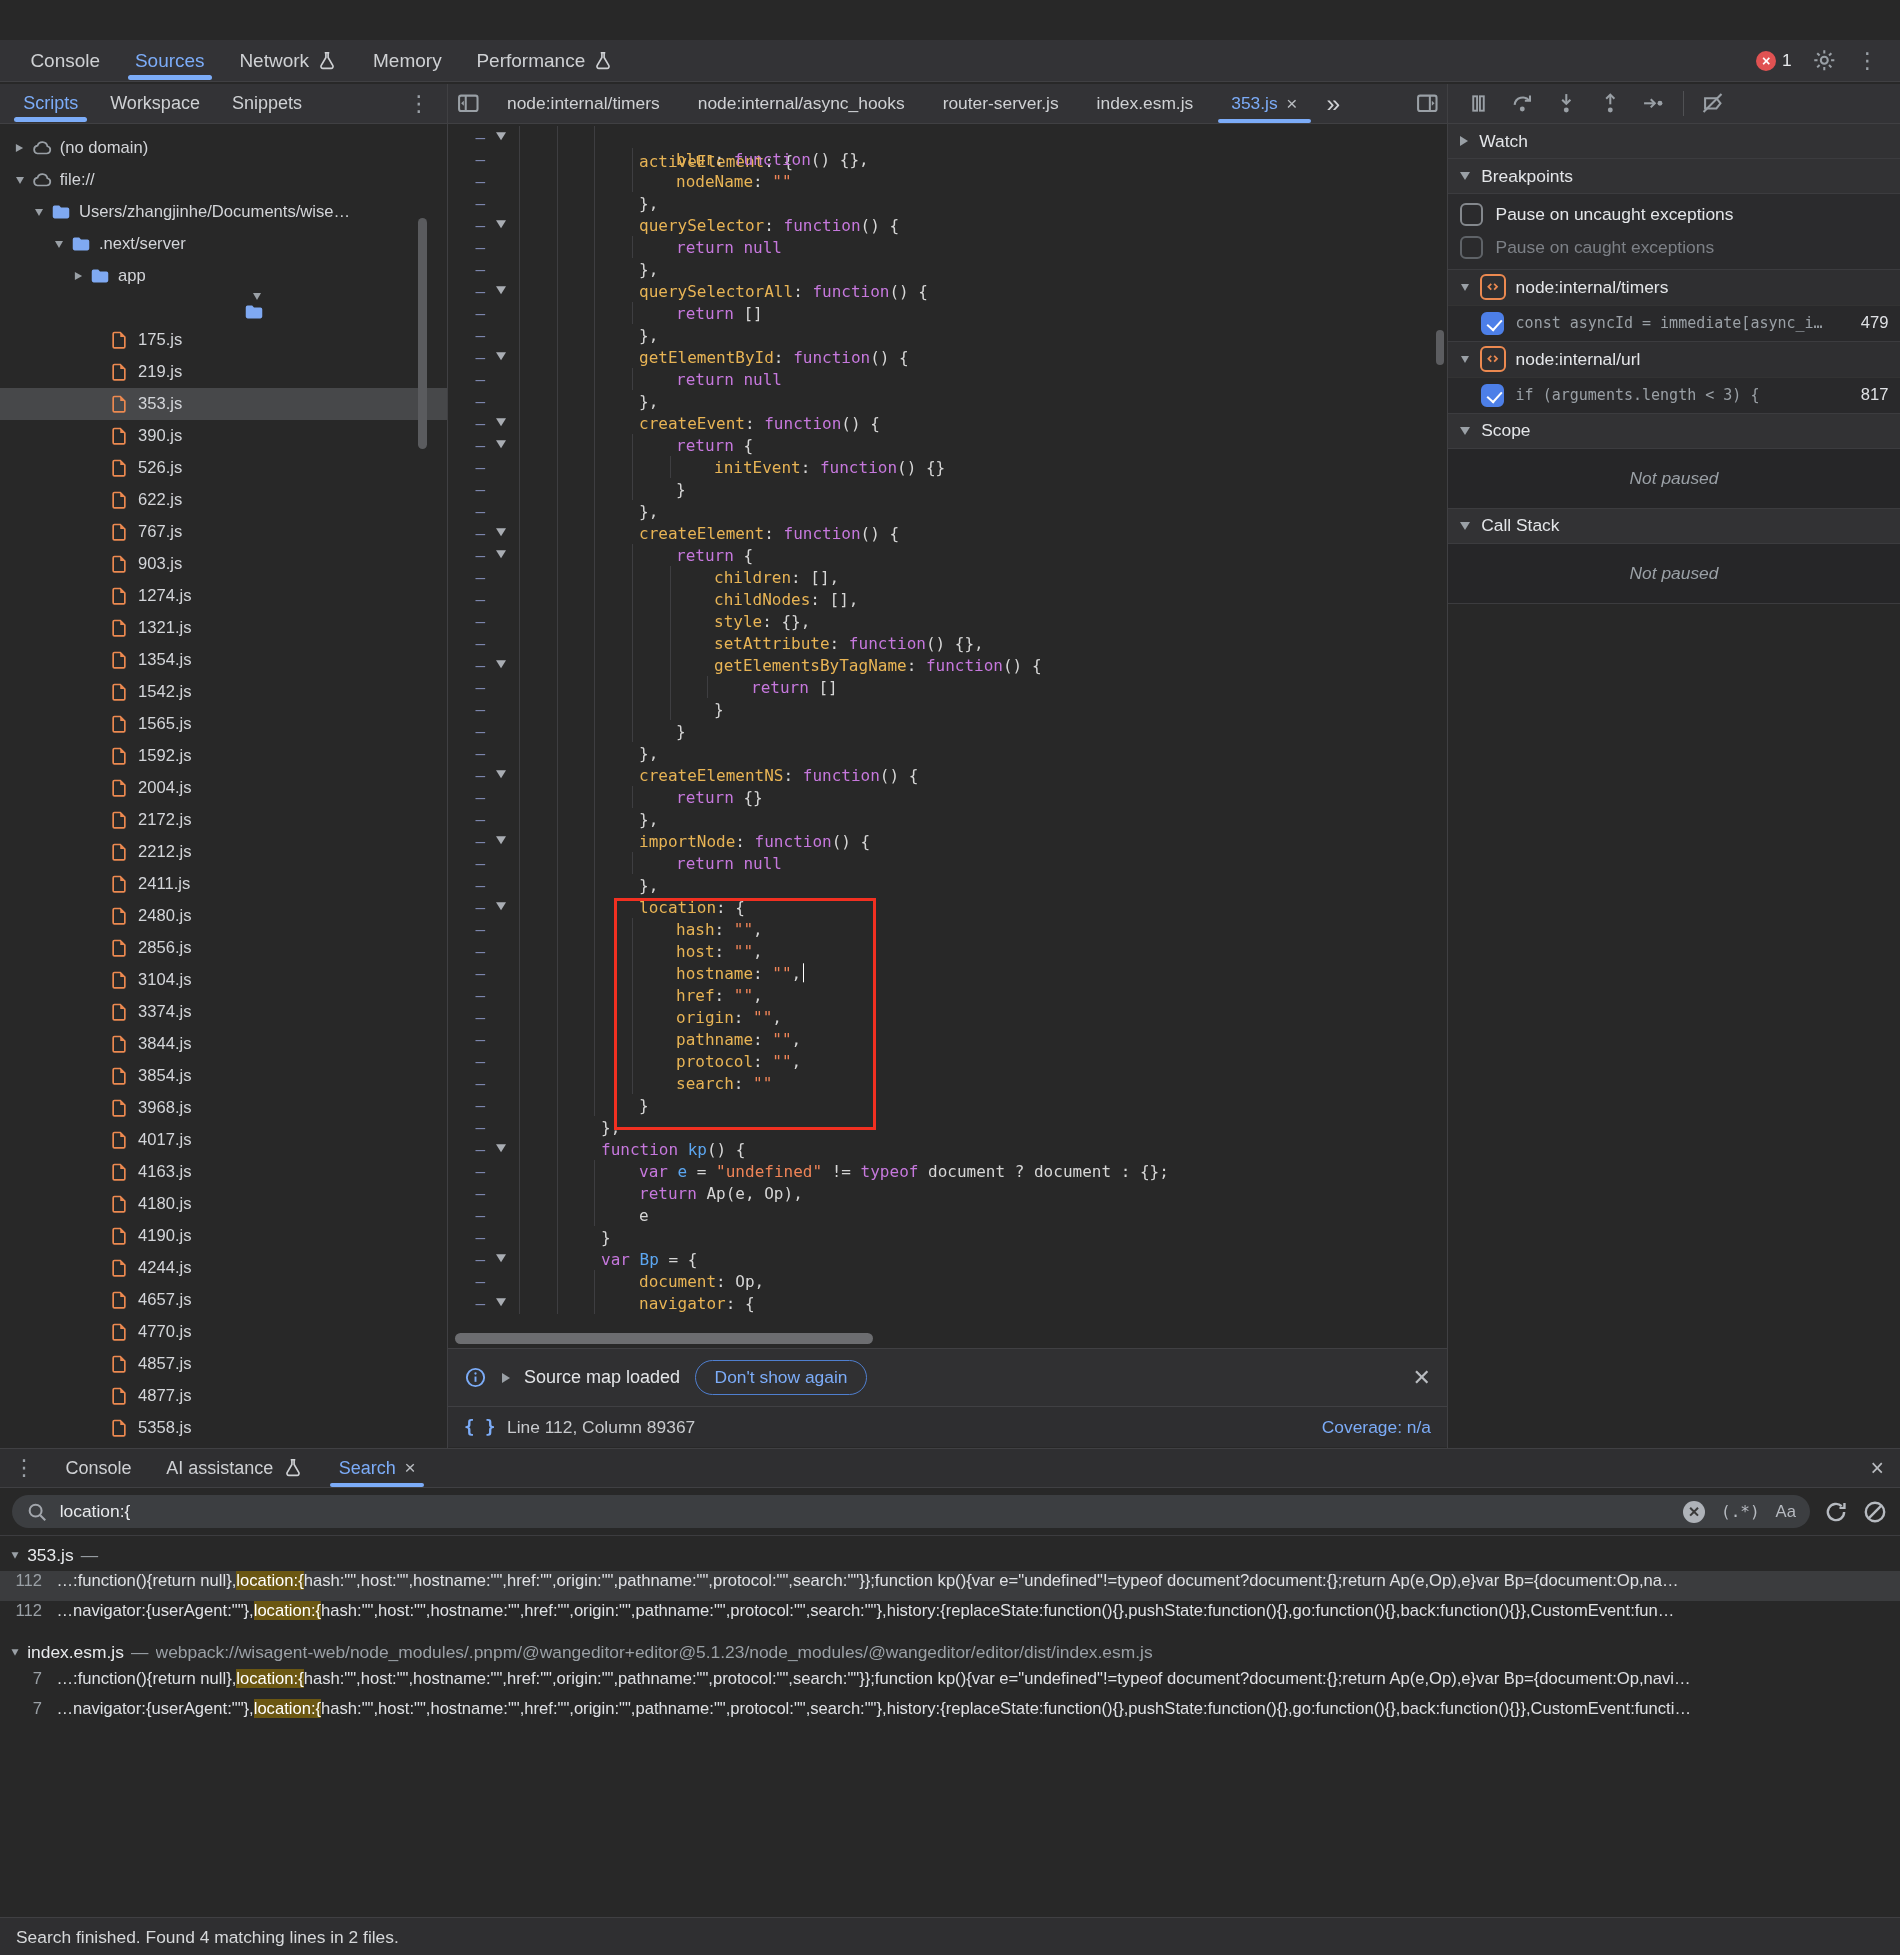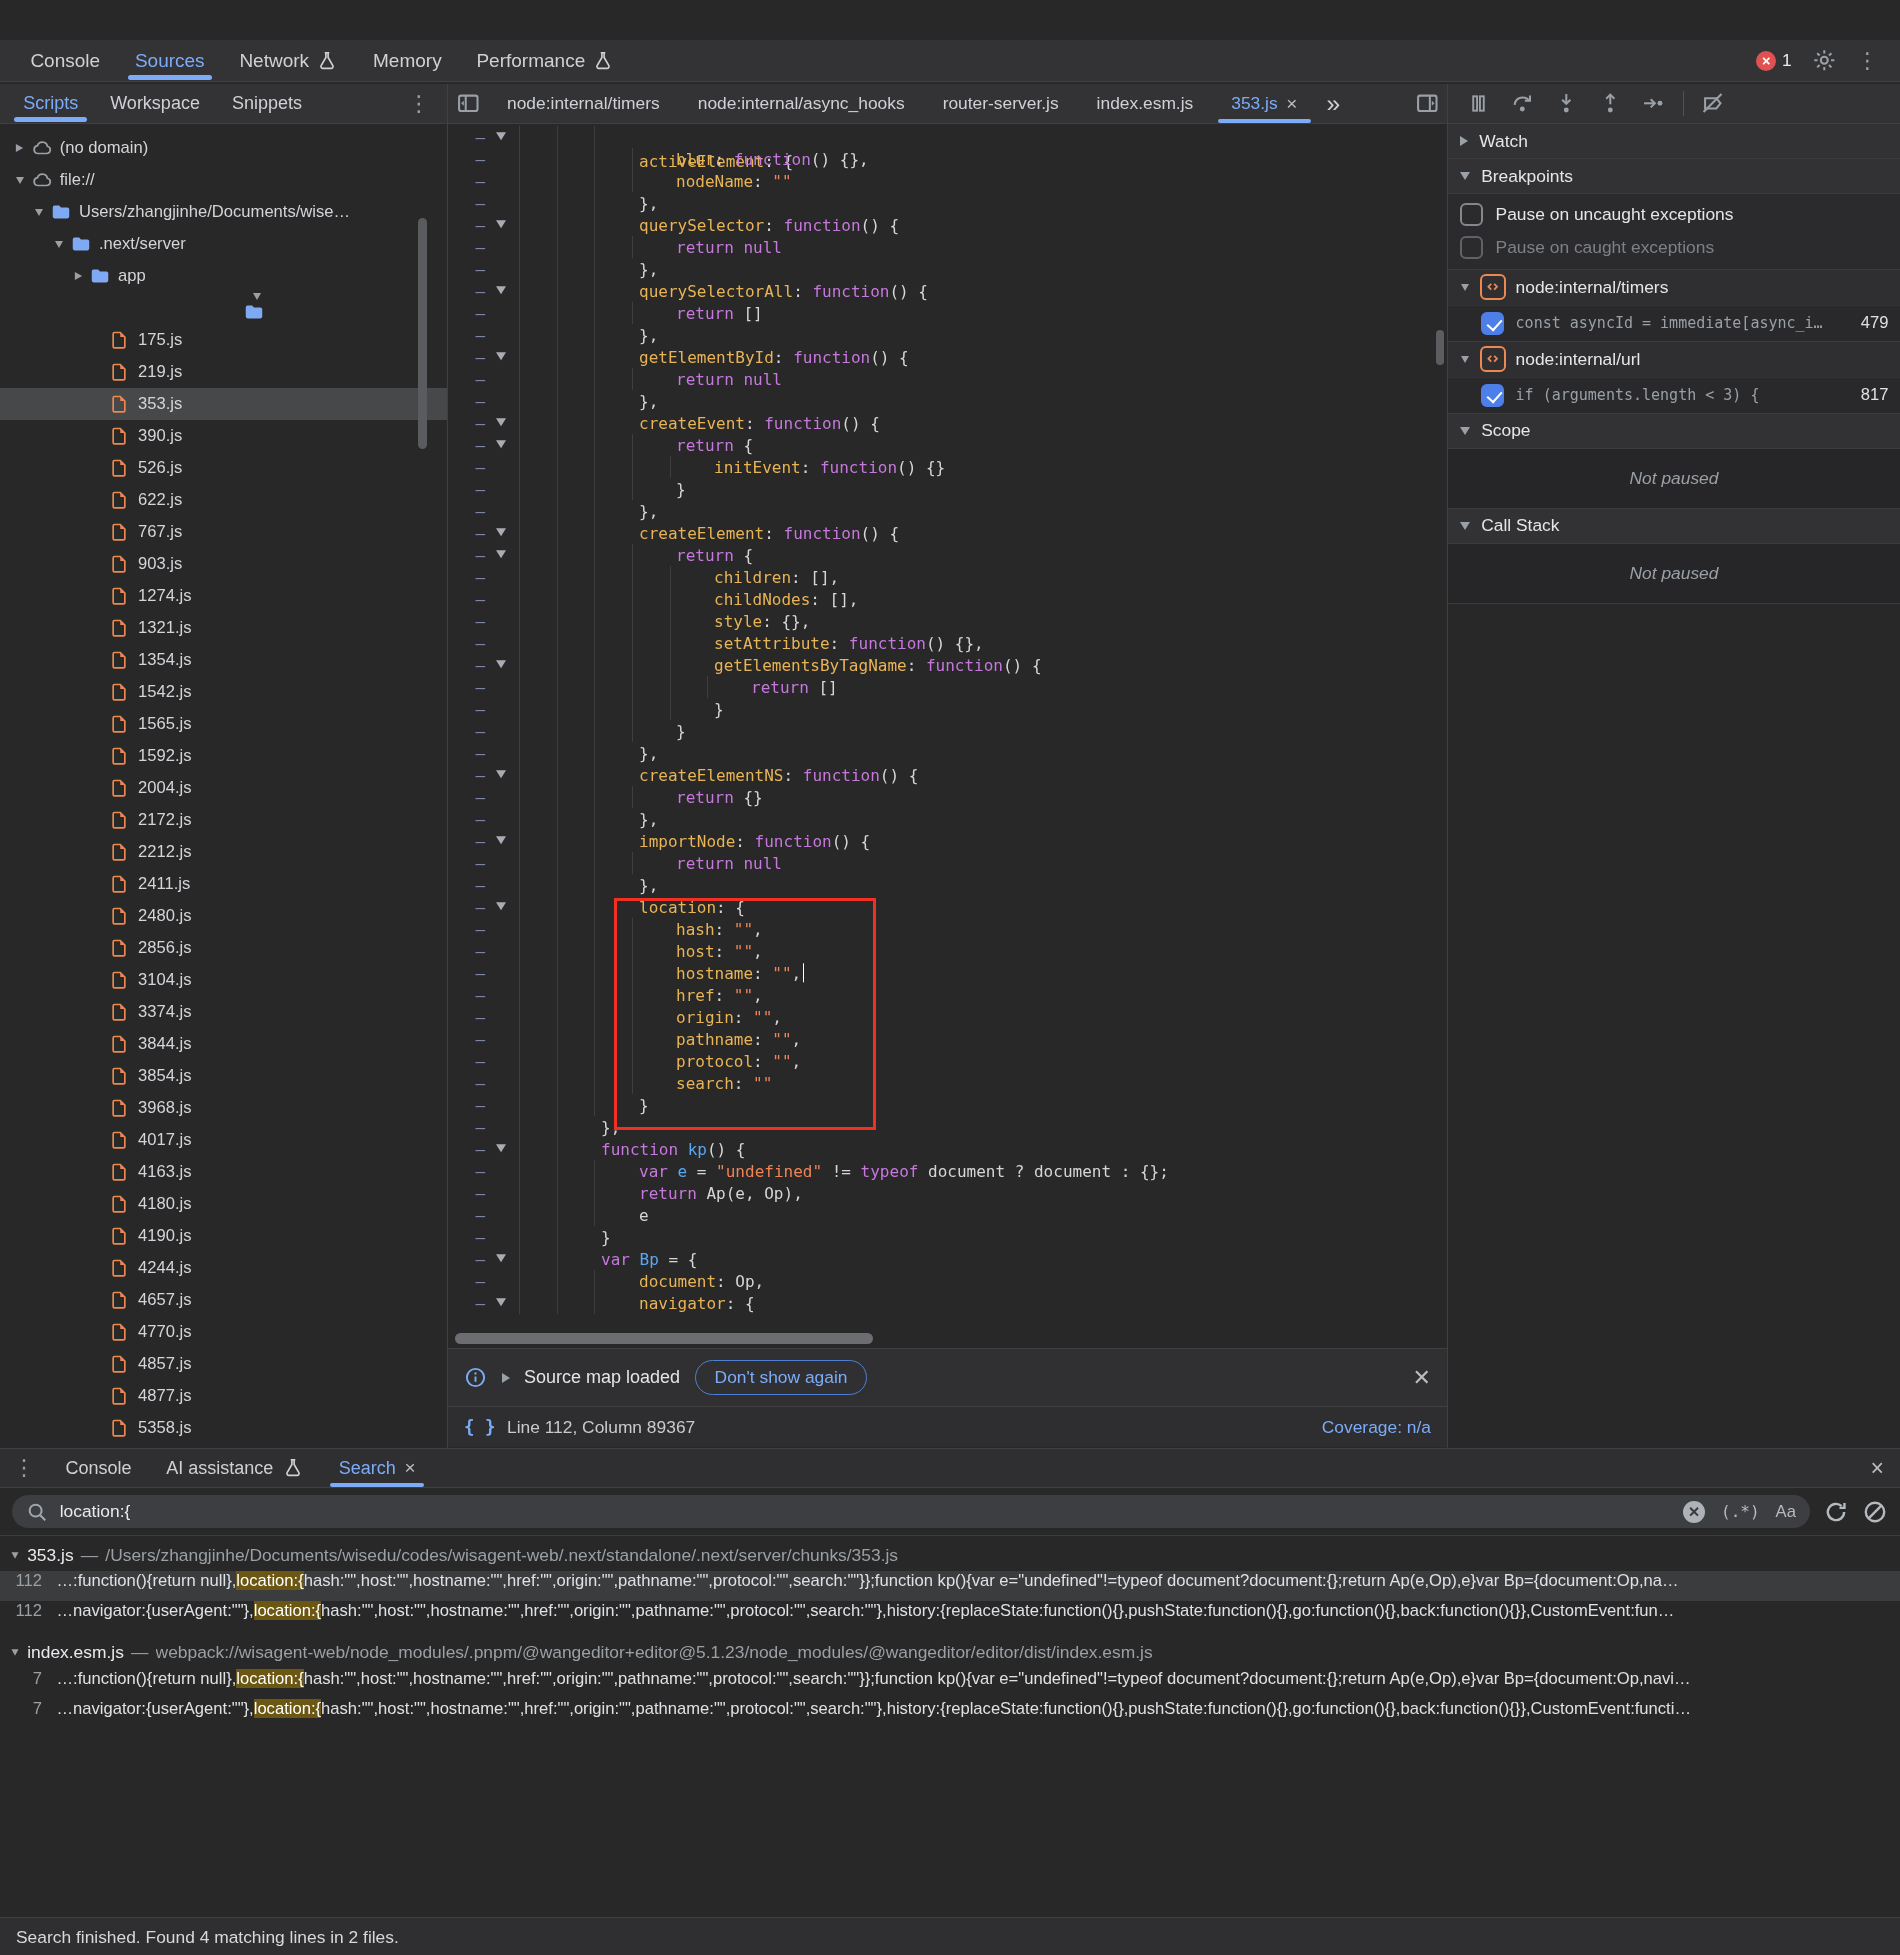--- a/index.html
+++ b/index.html
@@ -1494,21 +1494,20 @@
             <line x1="6.2" y1="17.8" x2="17.8" y2="6.2"></line>
         </svg>
       </span>
     </div>
 
     <div class="results" id="results-host">
         <div class="res-h">
           <span class="tri-d" style="transform: scale(0.7);"></span>
           <span class="res-file">353.js</span>
           <span class="res-dash">—</span>
-          <span class="res-path">/Users/zhangjinhe/Documents/wisedu/codes/wisagent-web/.next/standalone/.next/server/chunks/353.js</span>
         </div>
         <div class="res-row selected">
           <span class="res-num">112</span>
           <span class="res-text"><span>…:function(){return null},</span><span class="res-mark">location:{</span><span>hash:"",host:"",hostname:"",href:"",origin:"",pathname:"",protocol:"",search:""}};function kp(){var e="undefined"!=typeof document?document:{};return Ap(e,Op),e}var Bp={document:Op,na…</span></span>
         </div>
         <div class="res-row">
           <span class="res-num">112</span>
           <span class="res-text"><span>…navigator:{userAgent:""},</span><span class="res-mark">location:{</span><span>hash:"",host:"",hostname:"",href:"",origin:"",pathname:"",protocol:"",search:""},history:{replaceState:function(){},pushState:function(){},go:function(){},back:function(){}},CustomEvent:fun…</span></span>
         </div>
         <div style="height: 5.8px;"></div>

